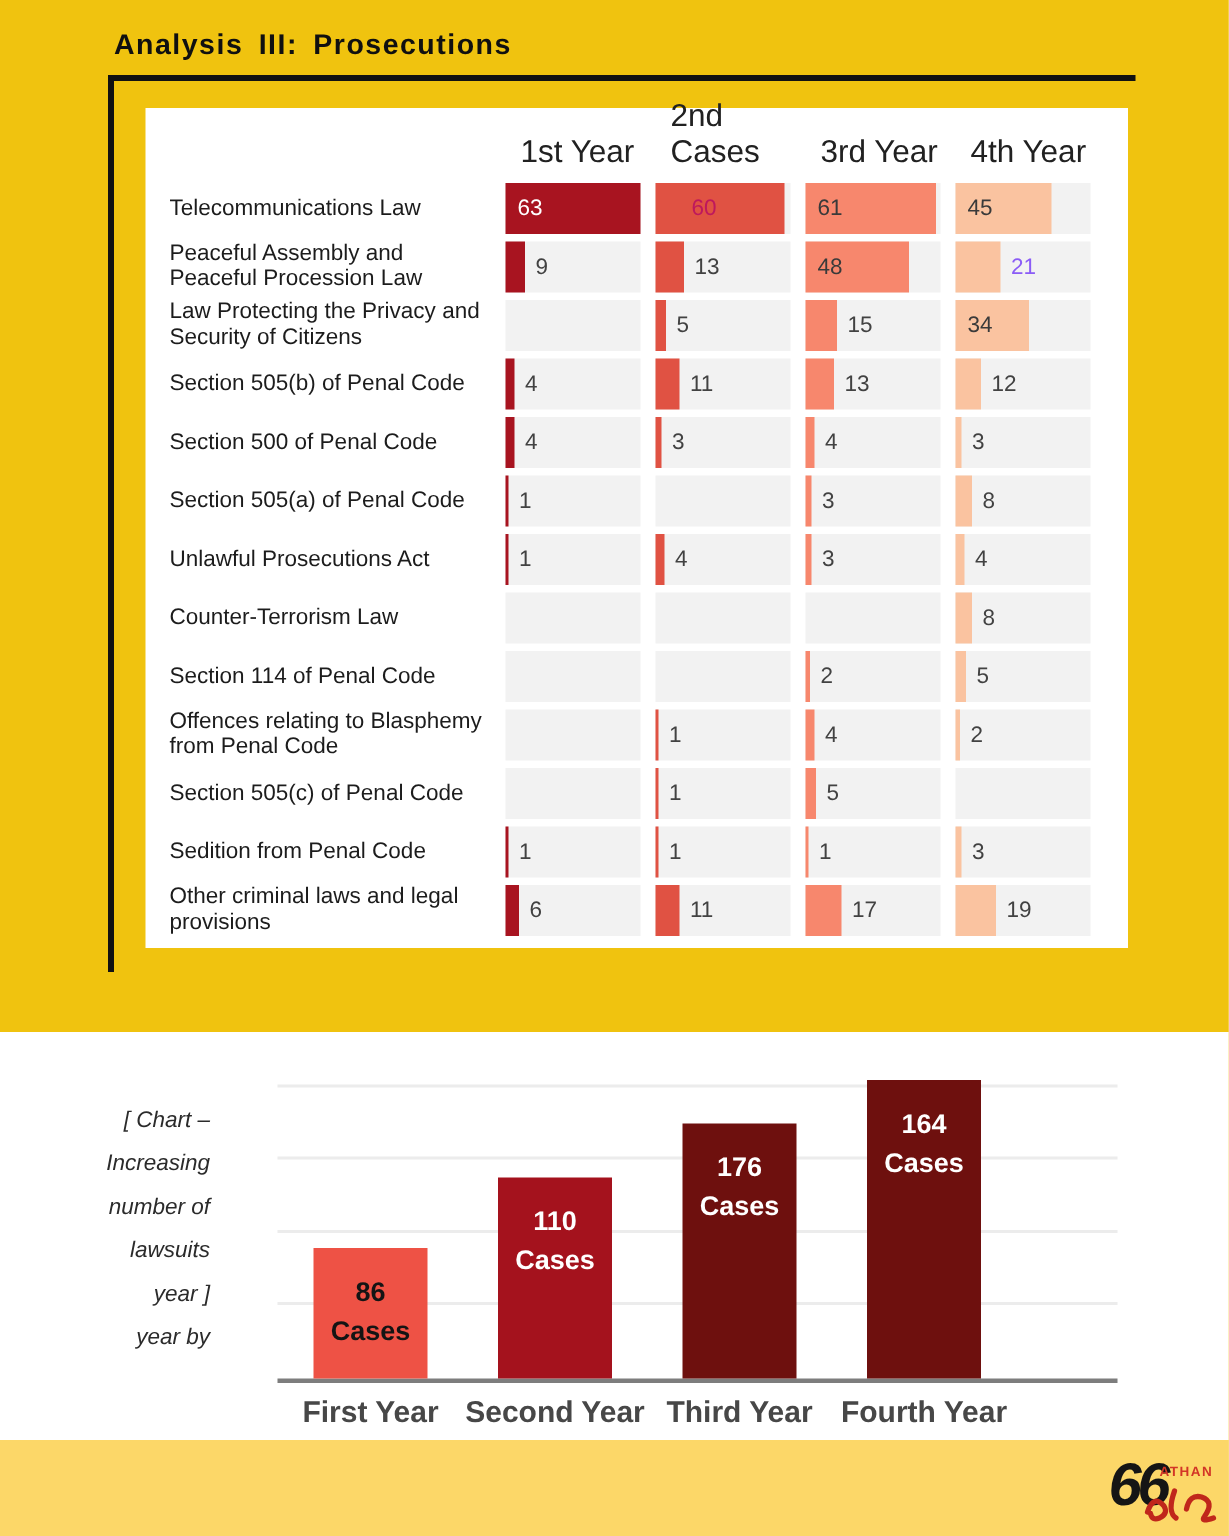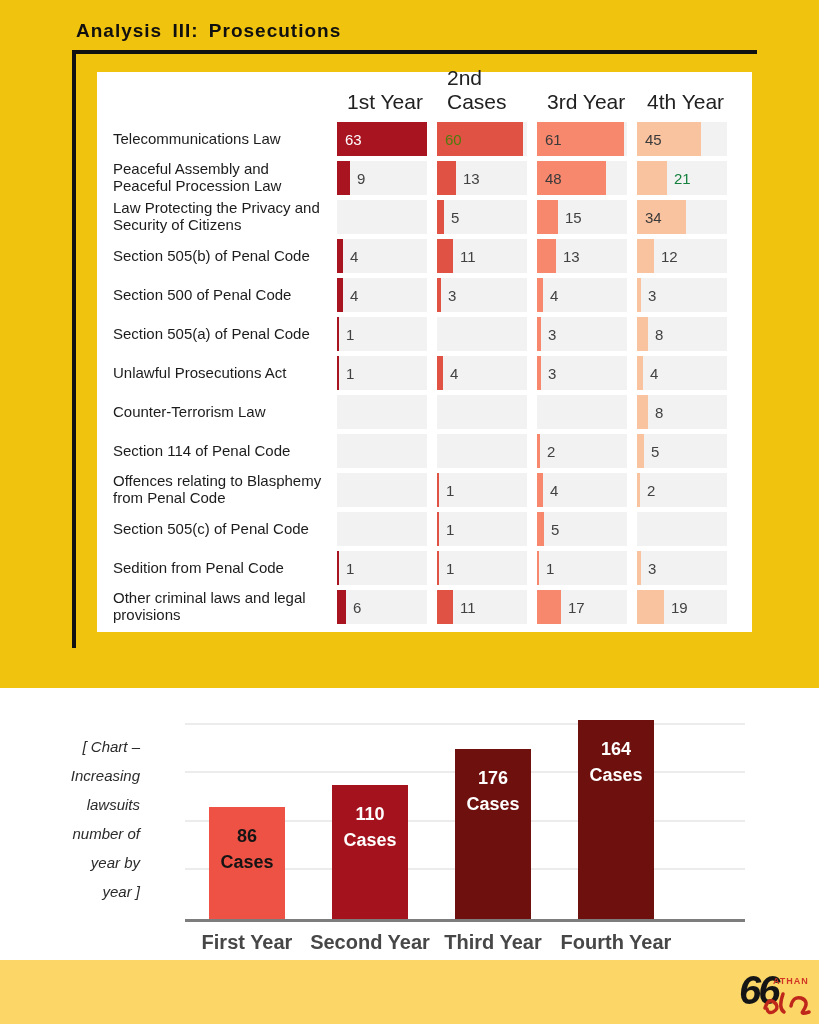--- a/index.html
+++ b/index.html
@@ -71,21 +71,21 @@
       </div>
     <div id="table-body">
         <div class="trow">
           <div class="tlabel">Telecommunications Law</div>
           <div class="tcell">
             <div class="hbar" style="width: 90px; background: rgb(168, 20, 32);"></div>
             <span class="hval" style="left: 8px; color: rgb(255, 255, 255);">63</span>
           </div>
           <div class="tcell">
             <div class="hbar" style="width: 86px; background: rgb(224, 82, 67);"></div>
-            <span class="hval" style="left: 8px; color: #4d7c0f;">60</span>
+            <span class="hval" style="left: 24px; color: #be185d;">60</span>
           </div>
           <div class="tcell">
             <div class="hbar" style="width: 87px; background: rgb(247, 135, 109);"></div>
             <span class="hval" style="left: 8px; color: rgb(58, 58, 58);">61</span>
           </div>
           <div class="tcell">
             <div class="hbar" style="width: 64px; background: rgb(250, 195, 160);"></div>
             <span class="hval" style="left: 8px; color: rgb(58, 58, 58);">45</span>
           </div>
         </div>
@@ -98,21 +98,21 @@
           <div class="tcell">
             <div class="hbar" style="width: 19px; background: rgb(224, 82, 67);"></div>
             <span class="hval" style="left: 26px; color: rgb(66, 66, 66);">13</span>
           </div>
           <div class="tcell">
             <div class="hbar" style="width: 69px; background: rgb(247, 135, 109);"></div>
             <span class="hval" style="left: 8px; color: rgb(58, 58, 58);">48</span>
           </div>
           <div class="tcell">
             <div class="hbar" style="width: 30px; background: rgb(250, 195, 160);"></div>
-            <span class="hval" style="left: 37px; color: #15803d;">21</span>
+            <span class="hval" style="left: 37px; color: #8b5cf6;">21</span>
           </div>
         </div>
         <div class="trow">
           <div class="tlabel">Law Protecting the Privacy and Security of Citizens</div>
           <div class="tcell"></div>
           <div class="tcell">
             <div class="hbar" style="width: 7px; background: rgb(224, 82, 67);"></div>
             <span class="hval" style="left: 14px; color: rgb(66, 66, 66);">5</span>
           </div>
           <div class="tcell">
@@ -289,31 +289,31 @@
         </div>
       </div>
   </div>
 
 </div>
 
 <div class="bottom-section">
   <div class="chart-caption" id="chart-caption">
       <div>[ Chart –</div>
       <div>Increasing</div>
+      <div>number of</div>
       <div>lawsuits</div>
-      <div>number of</div>
+      <div>year ]</div>
       <div>year by</div>
-      <div>year ]</div>
     </div>
   <div class="plot" id="plot">
       <div class="gridline" style="bottom: 49px;"></div>
       <div class="gridline" style="bottom: 97px;"></div>
       <div class="gridline" style="bottom: 146px;"></div>
       <div class="gridline" style="bottom: 194px;"></div>
-      <div class="vbar" style="left: 24px; height: 112px; background: rgb(238, 82, 69);">
+      <div class="vbar" style="left: 24px; height: 87px; background: rgb(238, 82, 69);">
         <div class="vbar-label" style="color: rgb(20, 20, 20);">
           <div>86</div>
           <div>Cases</div>
         </div>
       </div>
       <div class="xlabel" style="left: -3px;">First Year</div>
       <div class="vbar" style="left: 147px; height: 134px; background: rgb(164, 18, 29);">
         <div class="vbar-label" style="color: rgb(255, 255, 255);">
           <div>110</div>
           <div>Cases</div>

